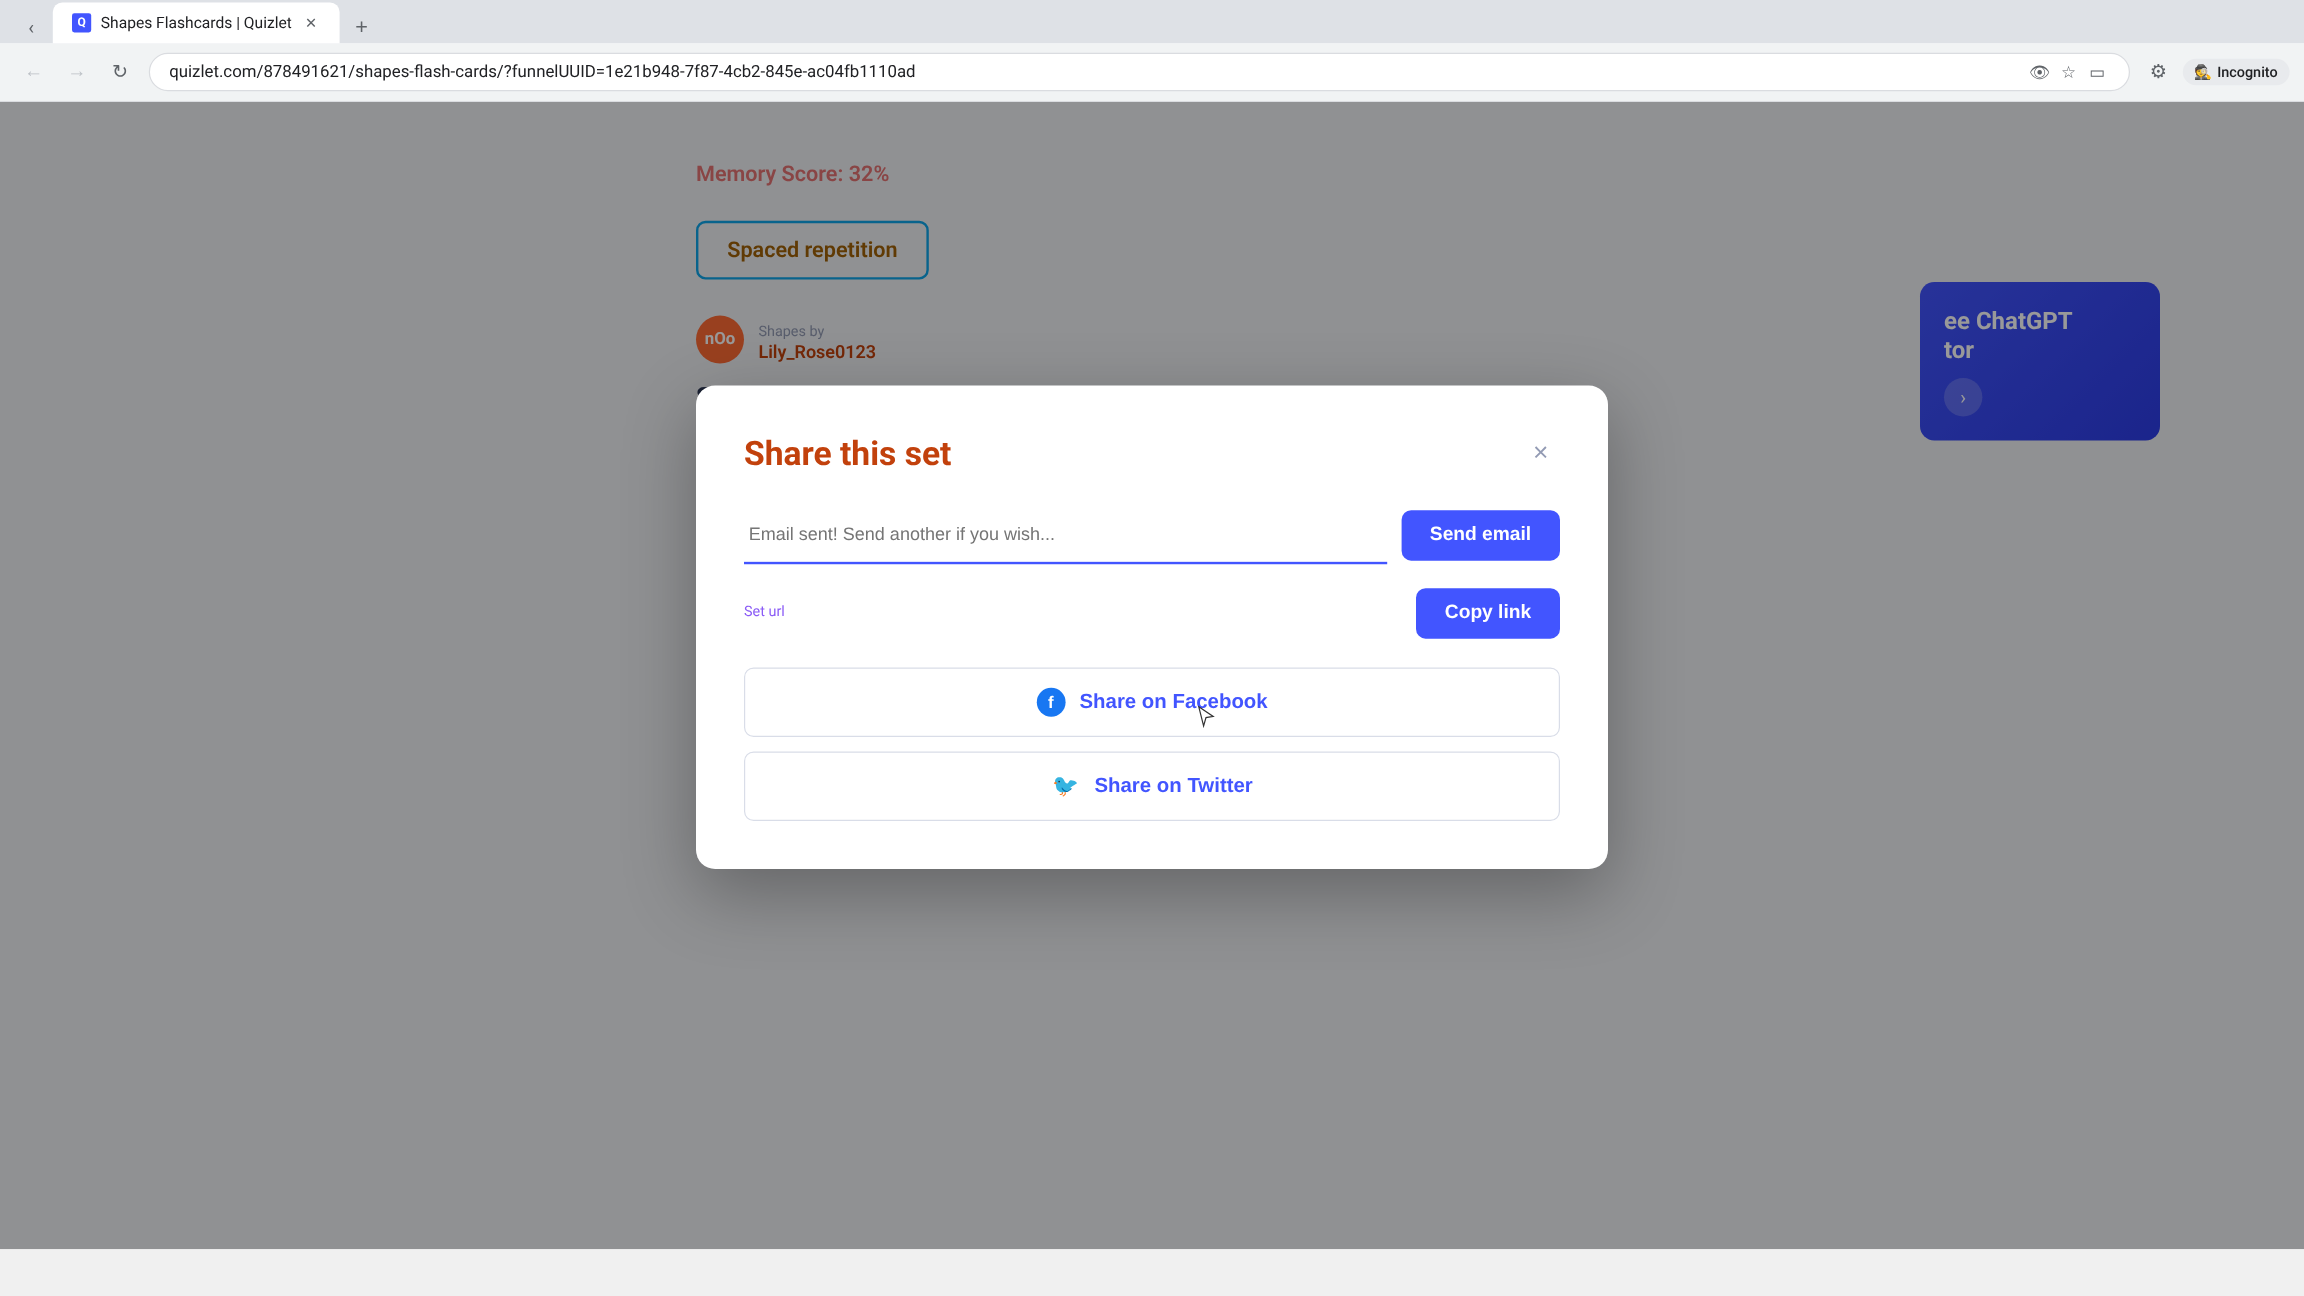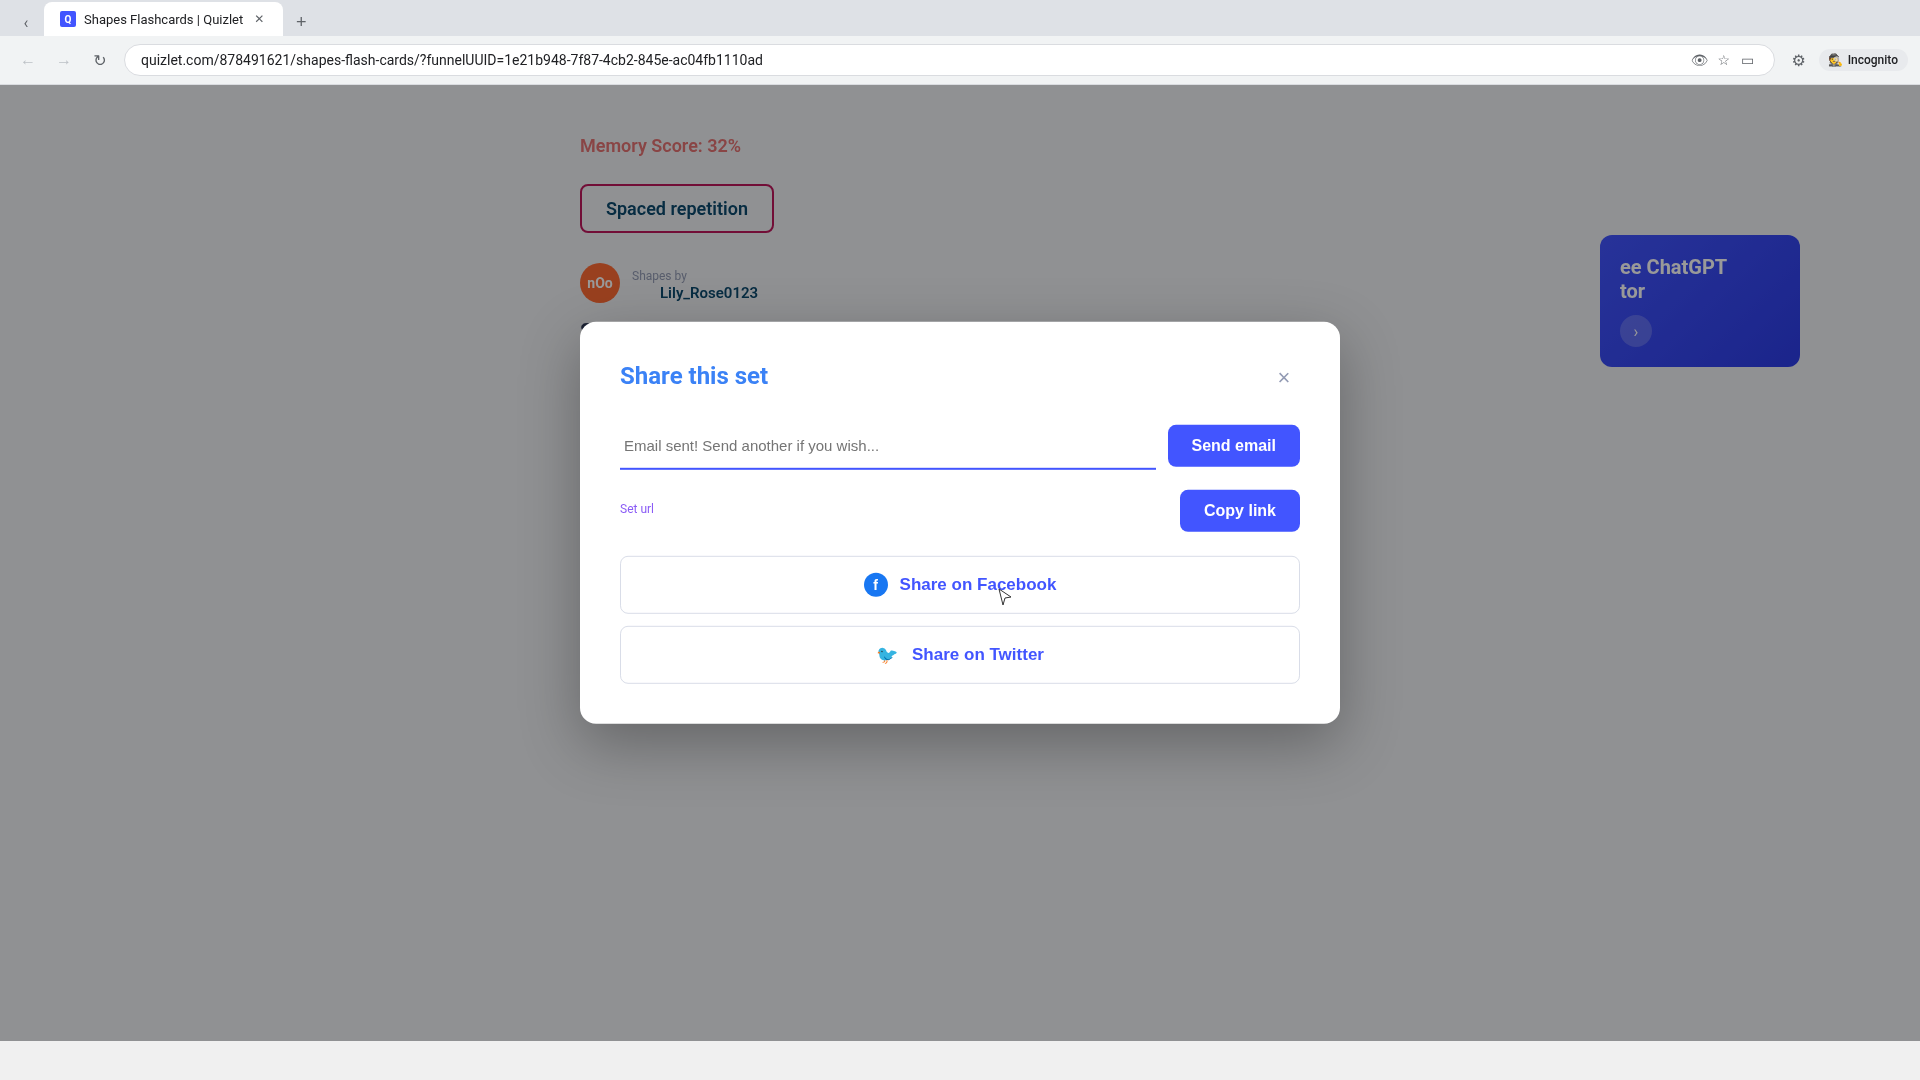--- a/index.html
+++ b/index.html
@@ -245,23 +245,23 @@
       margin: 30px 0 28px 0;
     }
 
     .memory-score span {
       color: #e57373;
     }
 
     .spaced-repetition-bar {
       display: inline-block;
       padding: 12px 24px;
-      border: 2px solid #be185d;
+      border: 2px solid #0ea5e9;
       border-radius: 8px;
-      color: #0c4a6e;
+      color: #a16207;
       font-size: 18px;
       font-weight: 600;
       margin-bottom: 30px;
       cursor: pointer;
     }
 
     .creator-row {
       display: flex;
       align-items: center;
       gap: 12px;
@@ -280,24 +280,23 @@
       font-size: 14px;
       font-weight: bold;
     }
 
     .creator-info small {
       color: #939bb4;
       font-size: 12px;
     }
 
     .creator-info .creator-name {
-      color: #0c4a6e;
+      color: #c2410c;
       font-size: 15px;
       font-weight: 600;
-      margin-left: 28px;
     }
 
     .set-title {
       font-size: 22px;
       font-weight: 700;
       color: #2e3856;
       margin-bottom: 8px;
     }
 
     .set-tags {
@@ -429,23 +428,23 @@
     }
 
     .modal-header {
       display: flex;
       justify-content: space-between;
       align-items: flex-start;
       margin-bottom: 28px;
     }
 
     .modal-title {
-      font-size: 24px;
+      font-size: 28px;
       font-weight: 700;
-      color: #3b82f6;
+      color: #c2410c;
     }
 
     .modal-close {
       width: 32px;
       height: 32px;
       border: none;
       background: none;
       cursor: pointer;
       font-size: 22px;
       color: #939bb4;

